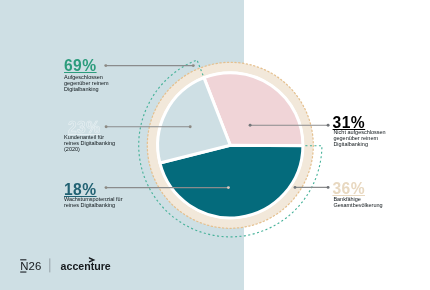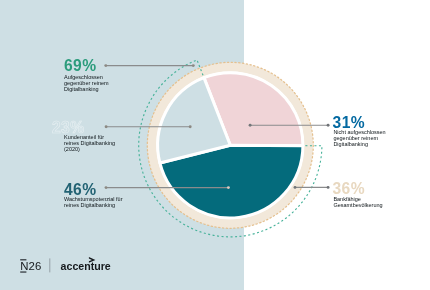--- a/index.html
+++ b/index.html
@@ -3,21 +3,21 @@
 <meta charset="utf-8">
 <style>
   html,body{margin:0;padding:0;}
   body{width:430px;height:290px;overflow:hidden;background:#ffffff;
        font-family:"Liberation Sans",sans-serif;position:relative;}
   .panel{position:absolute;left:0;top:0;width:244px;height:290px;background:#cedfe4;}
   svg.stage{position:absolute;left:0;top:0;width:430px;height:290px;overflow:visible;}
 
   .callout{position:absolute;left:0;top:0;}
   .pct{position:absolute;font-family:"Liberation Sans",sans-serif;font-weight:700;font-size:15.6px;
-       letter-spacing:0.45px;line-height:1;white-space:nowrap;}
+       letter-spacing:0.45px;line-height:1;white-space:nowrap;text-decoration:underline;}
   .pct.outline{color:transparent;-webkit-text-stroke:0.62px #e6eff2;}
   .cap{position:absolute;font-family:"Liberation Sans",sans-serif;font-size:5.5px;color:#0e1519;
        line-height:5.95px;white-space:nowrap;}
 
   .footer{position:absolute;left:0;top:0;width:430px;height:290px;}
 </style>
 </head>
 <body>
 
 <div class="panel"></div>
@@ -57,38 +57,38 @@
 <div class="callout">
   <div class="pct" style="left:64px;top:58.2px;color:#2c9c7c">69%</div>
   <div class="cap" style="left:64px;top:74.7px">
     <div>Aufgeschlossen</div>
     <div>gegenüber reinem</div>
     <div>Digitalbanking</div>
   </div>
 </div>
 
 <div class="callout">
-  <div class="pct outline" style="left:52px;top:119.5px">23%</div>
+  <div class="pct outline" style="left:68px;top:119.5px">23%</div>
   <div class="cap" style="left:64px;top:135.4px">
     <div>Kundenanteil für</div>
     <div>reines Digitalbanking</div>
     <div>(2020)</div>
   </div>
 </div>
 
 <div class="callout">
-  <div class="pct" style="left:64px;top:182.4px;color:#226273">46%</div>
+  <div class="pct" style="left:64px;top:182.4px;color:#226273">18%</div>
   <div class="cap" style="left:64px;top:197.3px">
     <div>Wachstumspotenzial für</div>
     <div>reines Digitalbanking</div>
   </div>
 </div>
 
 <div class="callout">
-  <div class="pct" style="left:332.6px;top:114.6px;color:#0369a1">31%</div>
+  <div class="pct" style="left:332.6px;top:114.6px;color:#000000">31%</div>
   <div class="cap" style="left:333.4px;top:129.6px">
     <div>Nicht aufgeschlossen</div>
     <div>gegenüber reinem</div>
     <div>Digitalbanking</div>
   </div>
 </div>
 
 <div class="callout">
   <div class="pct" style="left:332.4px;top:180.8px;color:#e8d8c0">36%</div>
   <div class="cap" style="left:333.4px;top:197.0px">

